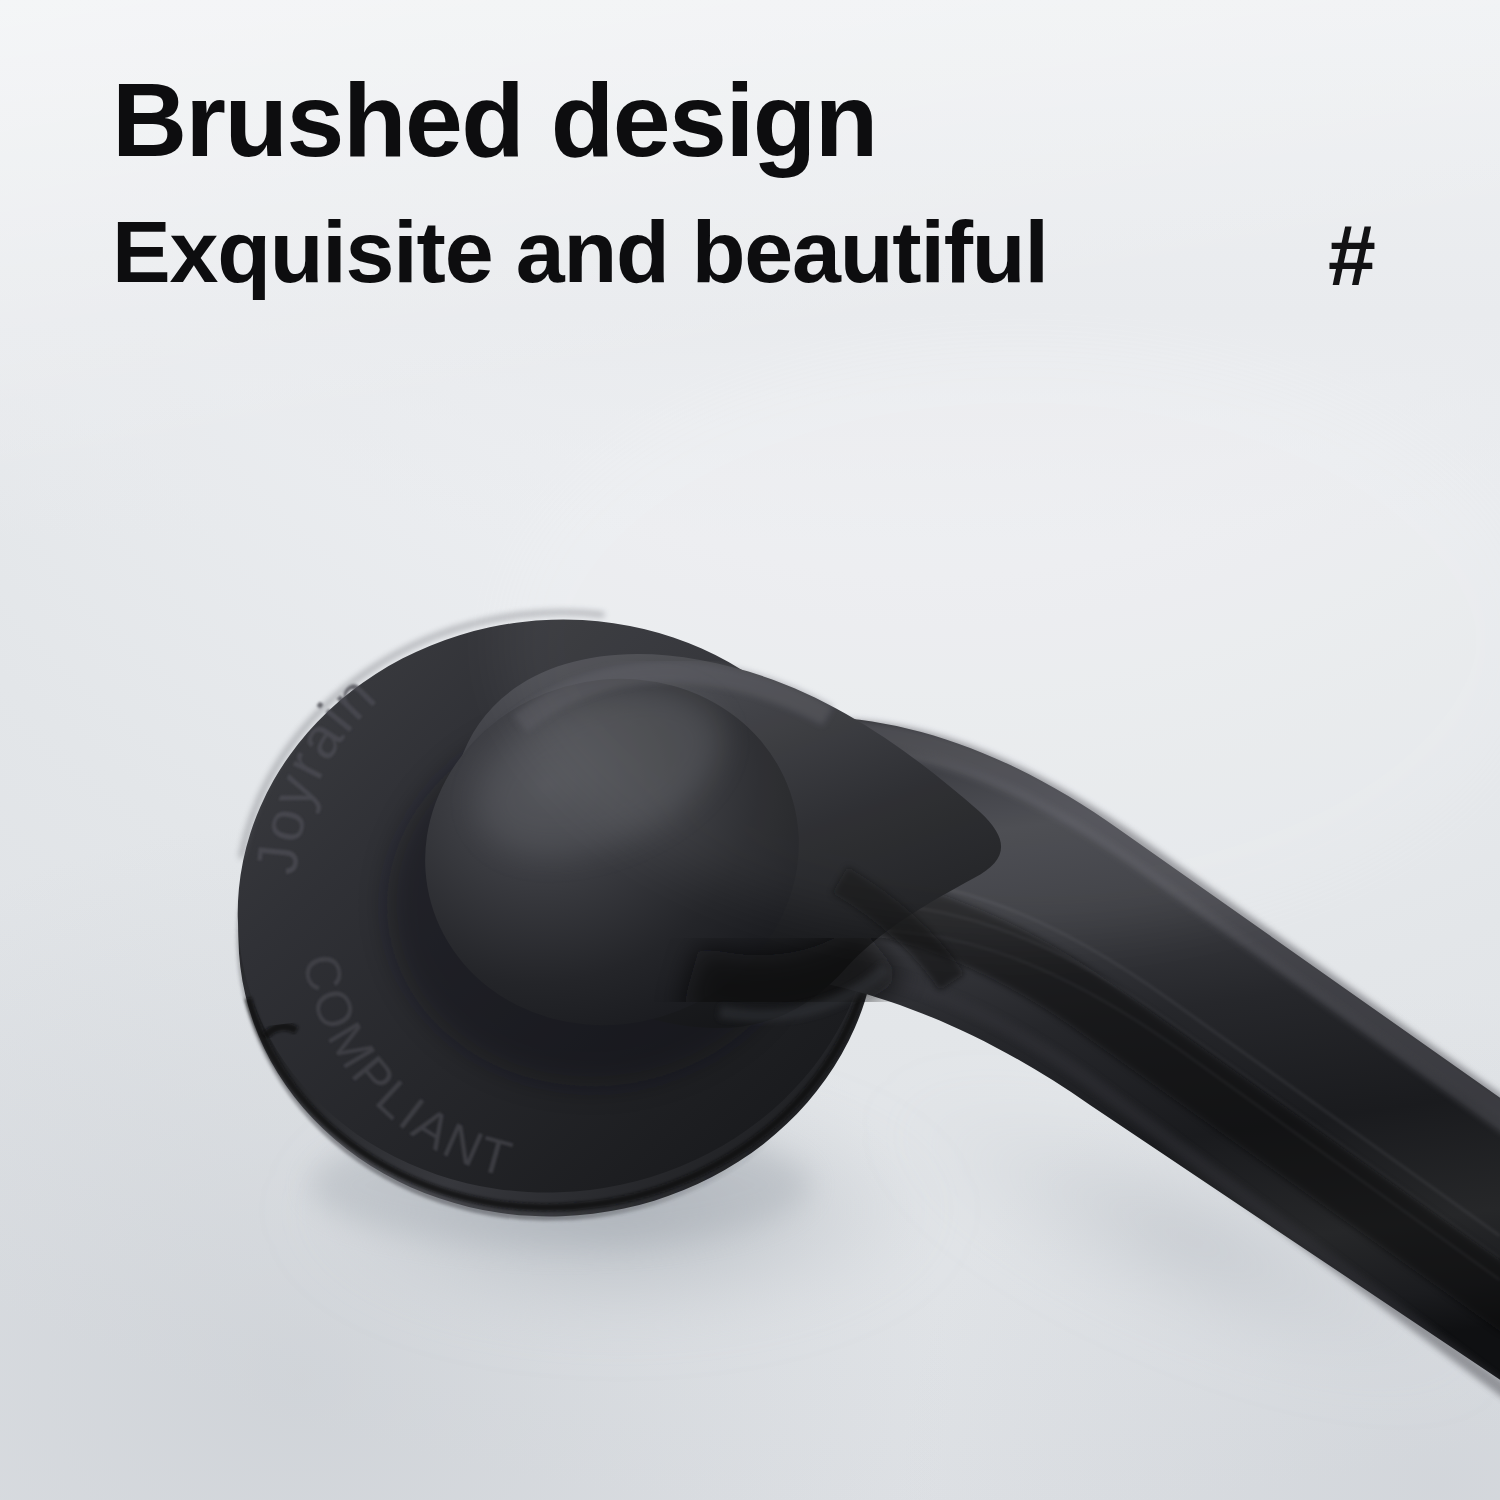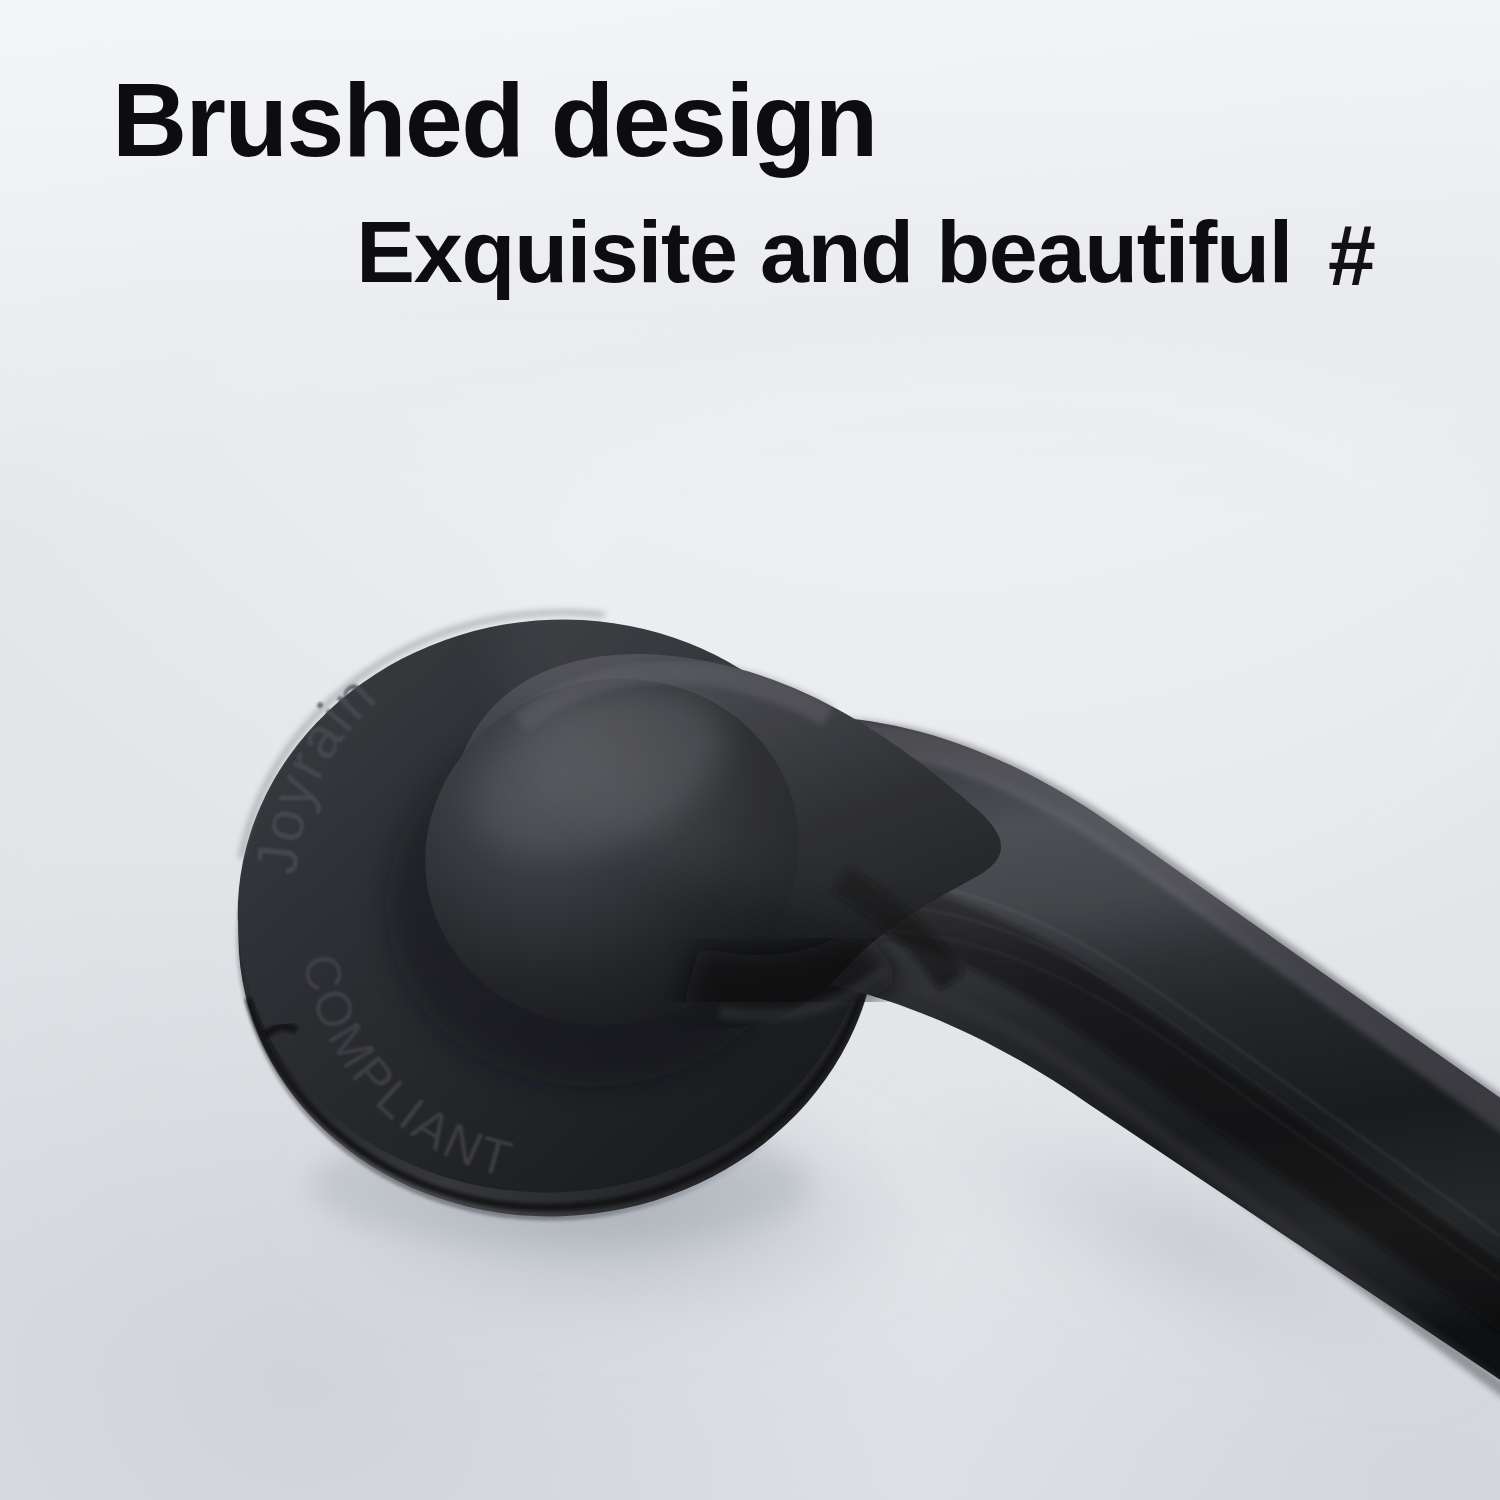--- a/index.html
+++ b/index.html
@@ -58,21 +58,20 @@
     white-space: nowrap;
   }
   .headline-2 {
     margin: 28px 0 0 0;
     font-size: 88px;
     line-height: 96px;
     font-weight: 700;
     letter-spacing: -1.2px;
     color: #0d0d0f;
     white-space: nowrap;
-    text-align: right;
   }
   .subcopy {
     margin: 38px 0 0 0;
     font-size: 44px;
     line-height: 58px;
     font-weight: 400;
     letter-spacing: -0.4px;
     color: #17181a;
     max-width: 960px;
   }

